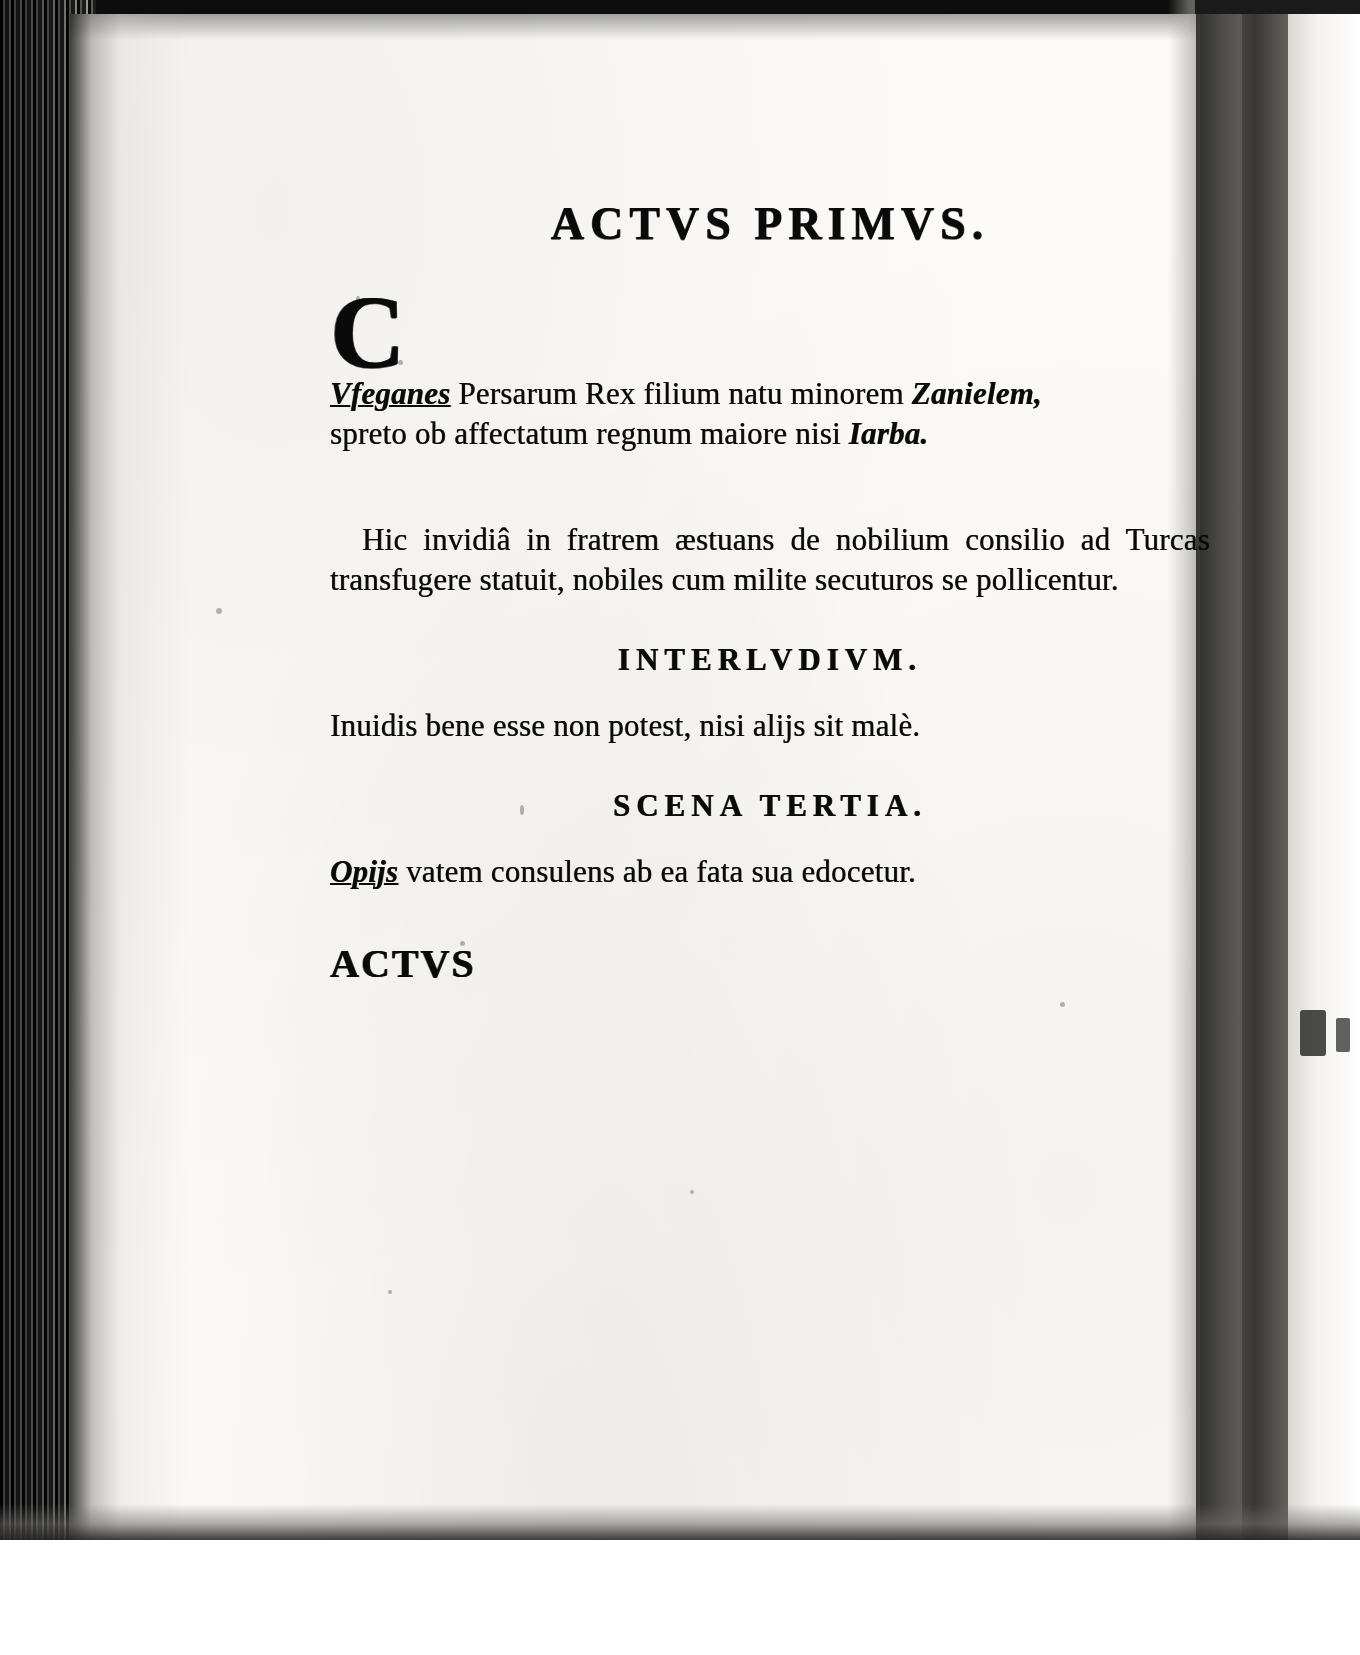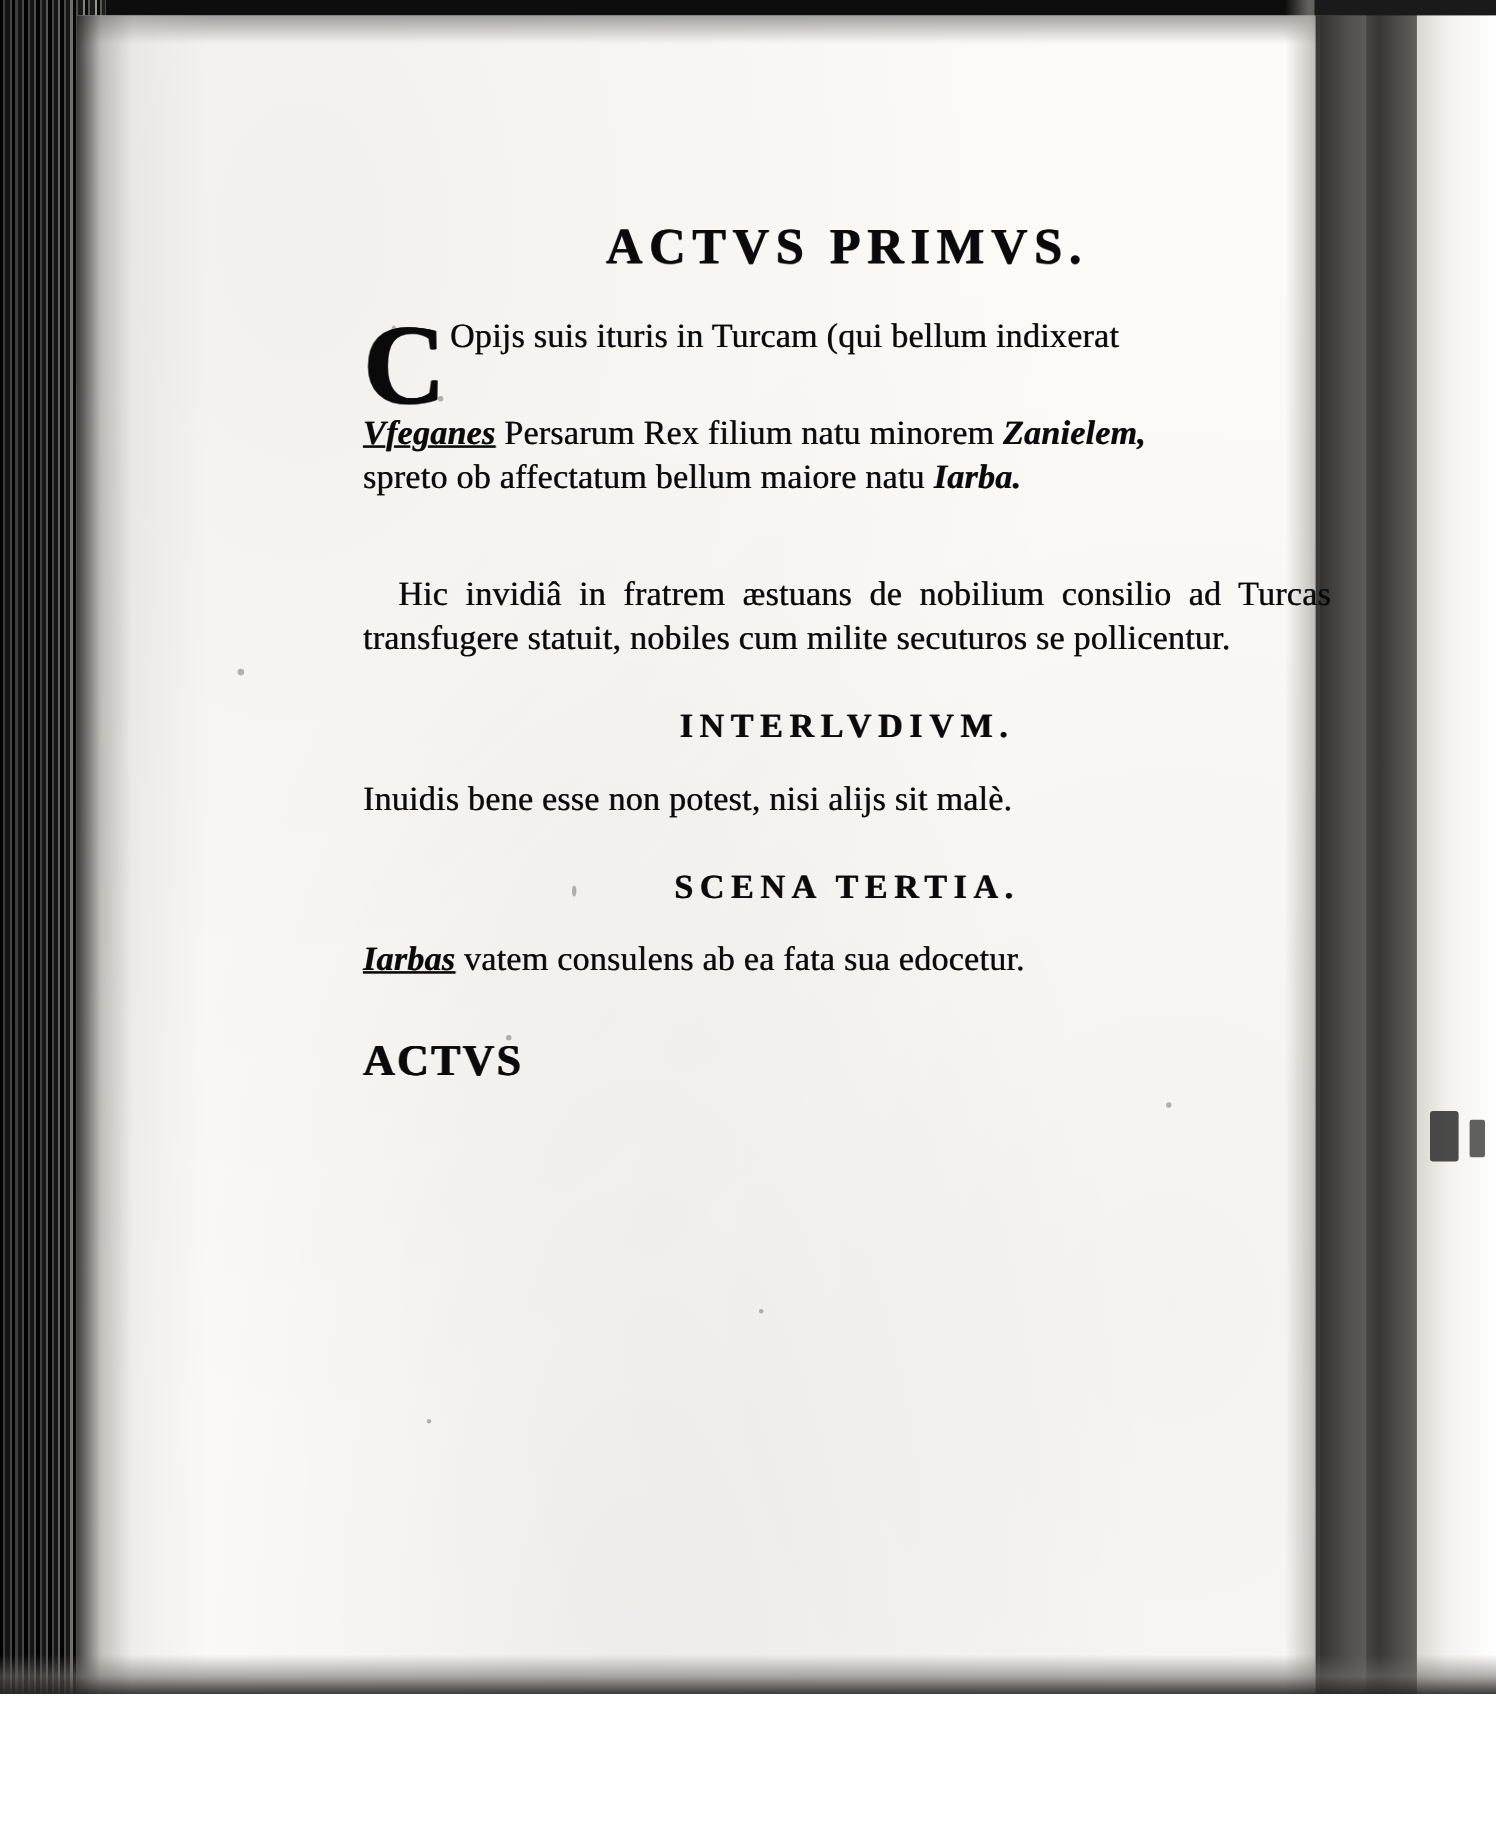--- a/index.html
+++ b/index.html
@@ -252,23 +252,22 @@
 
   <div class="type-area">
 
     <h1 class="act-title">ACTVS PRIMVS.</h1>
 
 
     <div class="gap-sm"></div>
 
     <div class="block-drop">
       <span class="dropcap">C</span>
-      <p class="para"><span>Opijs suis ituris in Turcam (qui bellum indixerat</span></p>
       <p class="para" style="clear:both;"><span class="it ul">Vfeganes</span><span> Persarum Rex filium natu minorem </span><span class="it">Zanielem,</span></p>
-      <p class="para"><span>spreto ob affectatum bellum maiore natu </span><span class="it">Iarba.</span></p>
+      <p class="para"><span>spreto ob affectatum regnum maiore nisi </span><span class="it">Iarba.</span></p>
     </div>
 
     <div class="gap-md"></div>
 
 
     <div class="gap-sm"></div>
 
     <p class="para" style="text-indent:32px;">Hic invidiâ in fratrem æstuans de nobilium consilio ad Turcas transfugere statuit, nobiles cum milite secuturos se pollicentur.</p>
 
     <div class="gap-md"></div>
@@ -278,20 +277,20 @@
     <div class="gap-sm"></div>
 
     <p class="para center">Inuidis bene esse non potest, nisi alijs sit malè.</p>
 
     <div class="gap-md"></div>
 
     <h2 class="scene-head wide">SCENA TERTIA.</h2>
 
     <div class="gap-sm"></div>
 
-    <p class="para center"><span class="it ul">Iarbas</span><span> vatem consulens ab ea  fata sua edocetur.</span></p>
+    <p class="para center"><span class="it ul">Opijs</span><span> vatem consulens ab ea  fata sua edocetur.</span></p>
 
     <div class="gap-lg"></div>
 
     <p class="catchword">ACTVS</p>
 
   </div>
 </div>
 
 </body></html>

